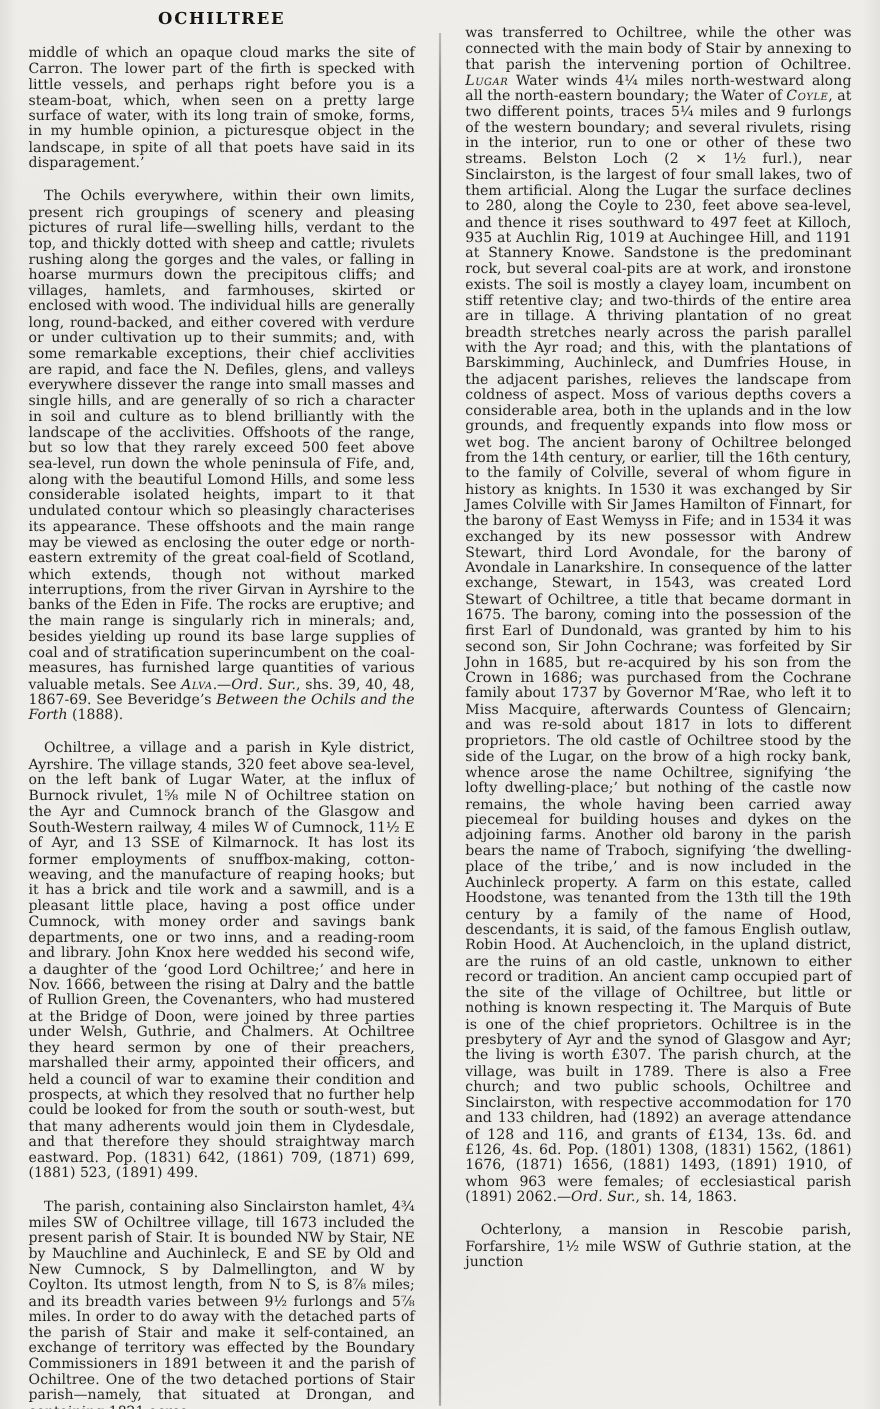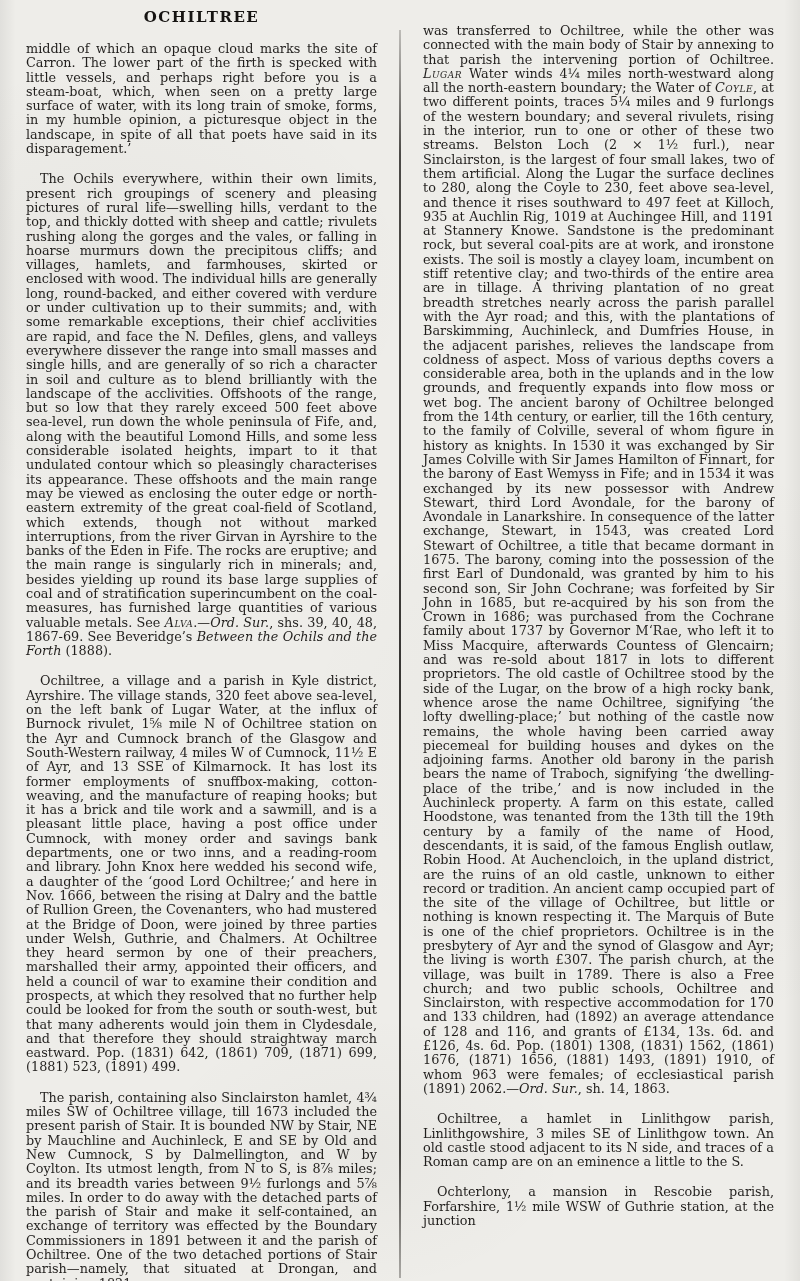--- a/index.html
+++ b/index.html
@@ -78,20 +78,19 @@
         <p class="para indent"><span class="seg-b">Ochiltree,</span><span> a village and a parish in Kyle district, Ayrshire. The village stands, 320 feet above sea-level, on the left bank of Lugar Water, at the influx of Burnock rivulet, 1⅝ mile N of Ochiltree station on the Ayr and Cumnock branch of the Glasgow and South-Western railway, 4 miles W of Cumnock, 11½ E of Ayr, and 13 SSE of Kilmarnock. It has lost its former employments of snuffbox-making, cotton-weaving, and the manufacture of reaping hooks; but it has a brick and tile work and a sawmill, and is a pleasant little place, having a post office under Cumnock, with money order and savings bank departments, one or two inns, and a reading-room and library. John Knox here wedded his second wife, a daughter of the ‘good Lord Ochiltree;’ and here in Nov. 1666, between the rising at Dalry and the battle of Rullion Green, the Covenanters, who had mustered at the Bridge of Doon, were joined by three parties under Welsh, Guthrie, and Chalmers. At Ochiltree they heard sermon by one of their preachers, marshalled their army, appointed their officers, and held a council of war to examine their condition and prospects, at which they resolved that no further help could be looked for from the south or south-west, but that many adherents would join them in Clydesdale, and that therefore they should straightway march eastward. Pop. (1831) 642, (1861) 709, (1871) 699, (1881) 523, (1891) 499.</span></p>
         <p class="para indent"><span>The parish, containing also Sinclairston hamlet, 4¾ miles SW of Ochiltree village, till 1673 included the present parish of Stair. It is bounded NW by Stair, NE by Mauchline and Auchinleck, E and SE by Old and New Cumnock, S by Dalmellington, and W by Coylton. Its utmost length, from N to S, is 8⅞ miles; and its breadth varies between 9½ furlongs and 5⅞ miles. In order to do away with the detached parts of the parish of Stair and make it self-contained, an exchange of territory was effected by the Boundary Commissioners in 1891 between it and the parish of Ochiltree. One of the two detached portions of Stair parish—namely, that situated at Drongan, and containing 1821 acres—</span></p>
       </div>
   </div>
 
   <div class="divider"></div>
 
   <div class="column col-right">
     <div class="col-body">
         <p class="para"><span>was transferred to Ochiltree, while the other was connected with the main body of Stair by annexing to that parish the intervening portion of Ochiltree. </span><span class="seg-sc">Lugar</span><span> Water winds 4¼ miles north-westward along all the north-eastern boundary; the Water of </span><span class="seg-sc">Coyle</span><span>, at two different points, traces 5¼ miles and 9 furlongs of the western boundary; and several rivulets, rising in the interior, run to one or other of these two streams. Belston Loch (2 × 1½ furl.), near Sinclairston, is the largest of four small lakes, two of them artificial. Along the Lugar the surface declines to 280, along the Coyle to 230, feet above sea-level, and thence it rises southward to 497 feet at Killoch, 935 at Auchlin Rig, 1019 at Auchingee Hill, and 1191 at Stannery Knowe. Sandstone is the predominant rock, but several coal-pits are at work, and ironstone exists. The soil is mostly a clayey loam, incumbent on stiff retentive clay; and two-thirds of the entire area are in tillage. A thriving plantation of no great breadth stretches nearly across the parish parallel with the Ayr road; and this, with the plantations of Barskimming, Auchinleck, and Dumfries House, in the adjacent parishes, relieves the landscape from coldness of aspect. Moss of various depths covers a considerable area, both in the uplands and in the low grounds, and frequently expands into flow moss or wet bog. The ancient barony of Ochiltree belonged from the 14th century, or earlier, till the 16th century, to the family of Colville, several of whom figure in history as knights. In 1530 it was exchanged by Sir James Colville with Sir James Hamilton of Finnart, for the barony of East Wemyss in Fife; and in 1534 it was exchanged by its new possessor with Andrew Stewart, third Lord Avondale, for the barony of Avondale in Lanarkshire. In consequence of the latter exchange, Stewart, in 1543, was created Lord Stewart of Ochiltree, a title that became dormant in 1675. The barony, coming into the possession of the first Earl of Dundonald, was granted by him to his second son, Sir John Cochrane; was forfeited by Sir John in 1685, but re-acquired by his son from the Crown in 1686; was purchased from the Cochrane family about 1737 by Governor M‘Rae, who left it to Miss Macquire, afterwards Countess of Glencairn; and was re-sold about 1817 in lots to different proprietors. The old castle of Ochiltree stood by the side of the Lugar, on the brow of a high rocky bank, whence arose the name Ochiltree, signifying ‘the lofty dwelling-place;’ but nothing of the castle now remains, the whole having been carried away piecemeal for building houses and dykes on the adjoining farms. Another old barony in the parish bears the name of Traboch, signifying ‘the dwelling-place of the tribe,’ and is now included in the Auchinleck property. A farm on this estate, called Hoodstone, was tenanted from the 13th till the 19th century by a family of the name of Hood, descendants, it is said, of the famous English outlaw, Robin Hood. At Auchencloich, in the upland district, are the ruins of an old castle, unknown to either record or tradition. An ancient camp occupied part of the site of the village of Ochiltree, but little or nothing is known respecting it. The Marquis of Bute is one of the chief proprietors. Ochiltree is in the presbytery of Ayr and the synod of Glasgow and Ayr; the living is worth £307. The parish church, at the village, was built in 1789. There is also a Free church; and two public schools, Ochiltree and Sinclairston, with respective accommodation for 170 and 133 children, had (1892) an average attendance of 128 and 116, and grants of £134, 13s. 6d. and £126, 4s. 6d. Pop. (1801) 1308, (1831) 1562, (1861) 1676, (1871) 1656, (1881) 1493, (1891) 1910, of whom 963 were females; of ecclesiastical parish (1891) 2062.—</span><span class="seg-i">Ord. Sur.</span><span>, sh. 14, 1863.</span></p>
-        <p class="para indent"><span class="seg-b">Ochiltree,</span><span> a hamlet in Linlithgow parish, Linlithgowshire, 3 miles SE of Linlithgow town. An old castle stood adjacent to its N side, and traces of a Roman camp are on an eminence a little to the S.</span></p>
         <p class="para indent"><span class="seg-b">Ochterlony,</span><span> a mansion in Rescobie parish, Forfarshire, 1½ mile WSW of Guthrie station, at the junction</span></p>
       </div>
   </div>
 
   <div class="page-number">127</div>
 
 </div>
 
 </body></html>

